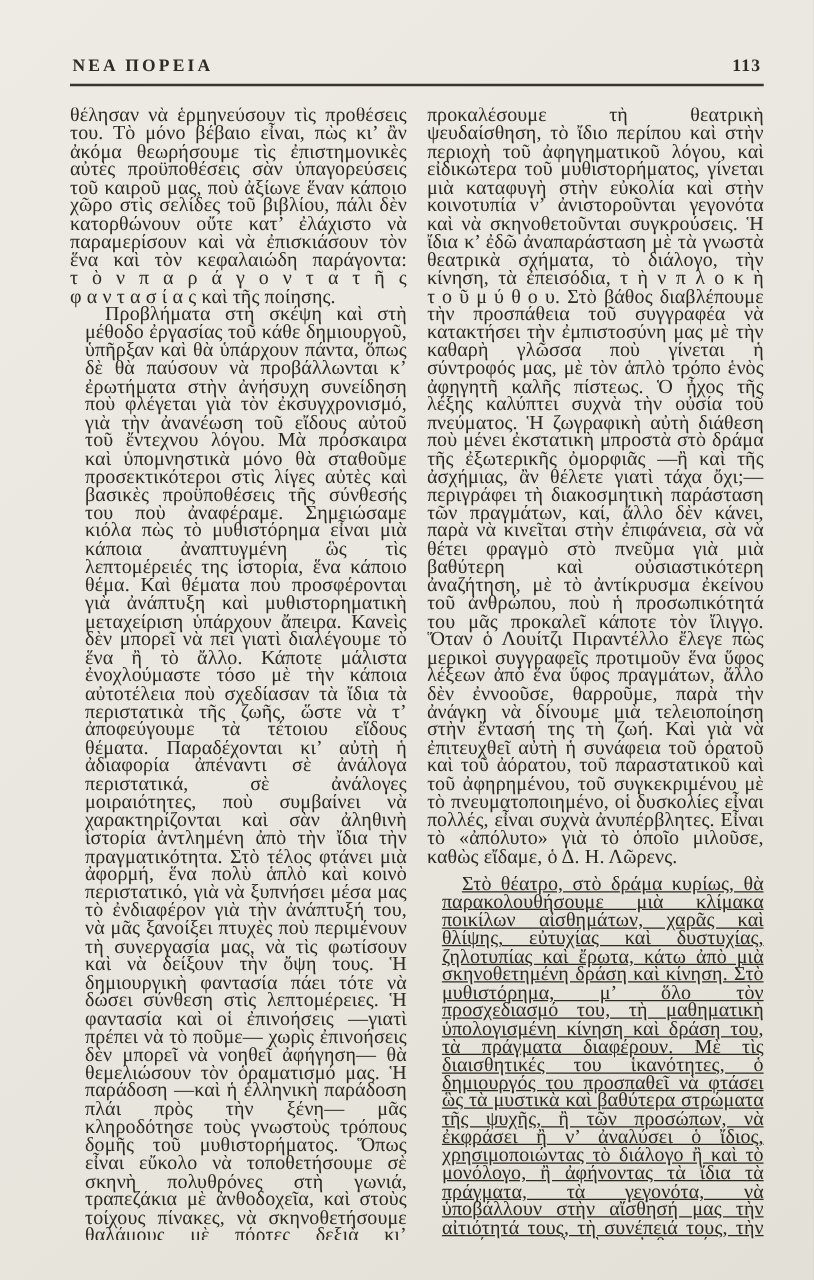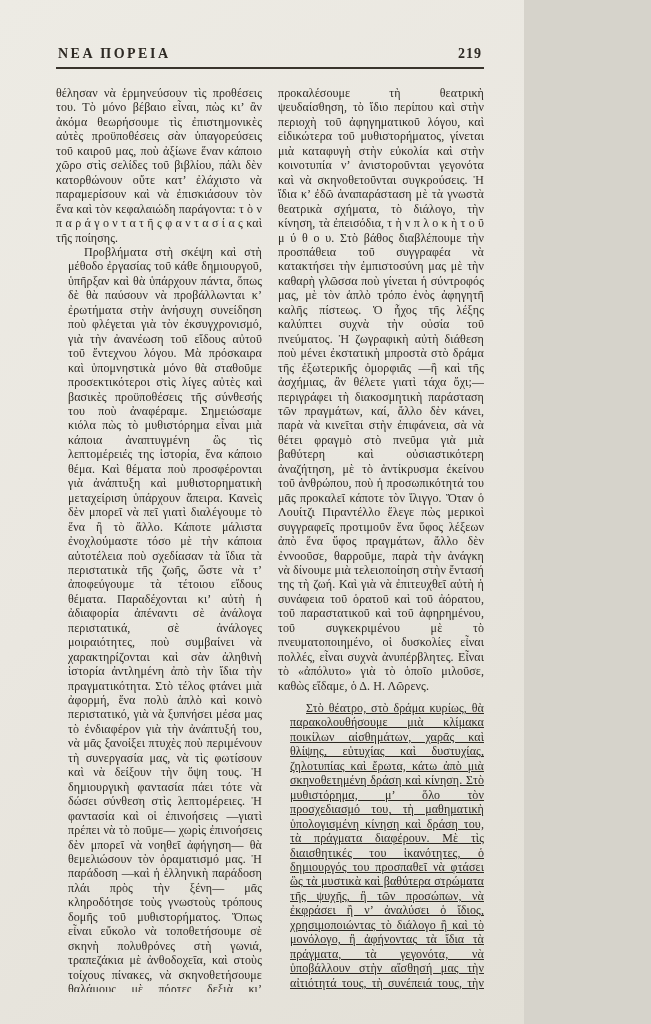--- a/index.html
+++ b/index.html
@@ -3,21 +3,21 @@
 <meta charset="utf-8">
 <style>
   html, body { margin: 0; padding: 0; }
   body {
     width: 651px; height: 1024px;
     background: #d6d3cb;
     overflow: hidden;
     font-family: "Liberation Serif", "DejaVu Serif", serif;
   }
   .page {
-    width: 524px; height: 1024px;
+    width: 651px; height: 1024px;
     box-sizing: border-box;
     background: linear-gradient(140deg, #edebe4 0%, #eae7e0 45%, #e3e0d7 100%);
     padding: 46px 40px 0 56px;
     color: #2c2822;
   }
   .page-header {
     display: flex;
     justify-content: space-between;
     align-items: baseline;
     padding: 0 2px;
@@ -44,37 +44,37 @@
     display: flex;
     gap: 16px;
     height: 906px;
     overflow: hidden;
   }
   .column {
     flex: 1 1 0;
     min-width: 0;
     overflow: hidden;
     text-align: justify;
-    font-size: 12px;
+    font-size: 16px;
     line-height: 14.45px;
     letter-spacing: 0.1px;
     color: #2c2822;
   }
   .para { margin: 0; }
   .para.indent { text-indent: 16px; margin-left: 12px; }
   .para.gap-above { margin-top: 8px; text-decoration: underline; }
 </style>
 </head>
 <body>
 
 <div class="page">
 
   <header class="page-header">
     <span class="journal-title">ΝΕΑ ΠΟΡΕΙΑ</span>
-    <span class="page-number">219</span>
+    <span class="page-number">113</span>
   </header>
 
   <div class="header-rule"></div>
 
   <main class="columns">
 
     <div class="column column-left">
       <p class="para">θέλησαν νὰ ἑρμηνεύσουν τὶς προθέσεις του. Τὸ μόνο βέβαιο εἶναι, πὼς κι’ ἂν ἀκόμα θεωρήσουμε τὶς ἐπιστημονικὲς αὐτὲς προϋποθέσεις σὰν ὑπαγορεύσεις τοῦ καιροῦ μας, ποὺ ἀξίωνε ἕναν κάποιο χῶρο στὶς σελίδες τοῦ βιβλίου, πάλι δὲν κατορθώνουν οὔτε κατ’ ἐλάχιστο νὰ παραμερίσουν καὶ νὰ ἐπισκιάσουν τὸν ἕνα καὶ τὸν κεφαλαιώδη παράγοντα: τ&nbsp;ὸ&nbsp;ν π&nbsp;α&nbsp;ρ&nbsp;ά&nbsp;γ&nbsp;ο&nbsp;ν&nbsp;τ&nbsp;α τ&nbsp;ῆ&nbsp;ς φ&nbsp;α&nbsp;ν&nbsp;τ&nbsp;α&nbsp;σ&nbsp;ί&nbsp;α&nbsp;ς καὶ τῆς ποίησης.</p>
       <p class="para indent">Προβλήματα στὴ σκέψη καὶ στὴ μέθοδο ἐργασίας τοῦ κάθε δημιουργοῦ, ὑπῆρξαν καὶ θὰ ὑπάρχουν πάντα, ὅπως δὲ θὰ παύσουν νὰ προβάλλωνται κ’ ἐρωτήματα στὴν ἀνήσυχη συνείδηση ποὺ φλέγεται γιὰ τὸν ἐκσυγχρονισμό, γιὰ τὴν ἀνανέωση τοῦ εἴδους αὐτοῦ τοῦ ἔντεχνου λόγου. Μὰ πρόσκαιρα καὶ ὑπομνηστικὰ μόνο θὰ σταθοῦμε προσεκτικότεροι στὶς λίγες αὐτὲς καὶ βασικὲς προϋποθέσεις τῆς σύνθεσής του ποὺ ἀναφέραμε. Σημειώσαμε κιόλα πὼς τὸ μυθιστόρημα εἶναι μιὰ κάποια ἀναπτυγμένη ὣς τὶς λεπτομέρειές της ἱστορία, ἕνα κάποιο θέμα. Καὶ θέματα ποὺ προσφέρονται γιὰ ἀνάπτυξη καὶ μυθιστορηματικὴ μεταχείριση ὑπάρχουν ἄπειρα. Κανεὶς δὲν μπορεῖ νὰ πεῖ γιατὶ διαλέγουμε τὸ ἕνα ἢ τὸ ἄλλο. Κάποτε μάλιστα ἐνοχλούμαστε τόσο μὲ τὴν κάποια αὐτοτέλεια ποὺ σχεδίασαν τὰ ἴδια τὰ περιστατικὰ τῆς ζωῆς, ὥστε νὰ τ’ ἀποφεύγουμε τὰ τέτοιου εἴδους θέματα. Παραδέχονται κι’ αὐτὴ ἡ ἀδιαφορία ἀπέναντι σὲ ἀνάλογα περιστατικά, σὲ ἀνάλογες μοιραιότητες, ποὺ συμβαίνει νὰ χαρακτηρίζονται καὶ σὰν ἀληθινὴ ἱστορία ἀντλημένη ἀπὸ τὴν ἴδια τὴν πραγματικότητα. Στὸ τέλος φτάνει μιὰ ἀφορμή, ἕνα πολὺ ἁπλὸ καὶ κοινὸ περιστατικό, γιὰ νὰ ξυπνήσει μέσα μας τὸ ἐνδιαφέρον γιὰ τὴν ἀνάπτυξή του, νὰ μᾶς ξανοίξει πτυχὲς ποὺ περιμένουν τὴ συνεργασία μας, νὰ τὶς φωτίσουν καὶ νὰ δείξουν τὴν ὄψη τους. Ἡ δημιουργικὴ φαντασία πάει τότε νὰ δώσει σύνθεση στὶς λεπτομέρειες. Ἡ φαντασία καὶ οἱ ἐπινοήσεις —γιατὶ πρέπει νὰ τὸ ποῦμε— χωρὶς ἐπινοήσεις δὲν μπορεῖ νὰ νοηθεῖ ἀφήγηση— θὰ θεμελιώσουν τὸν ὁραματισμό μας. Ἡ παράδοση —καὶ ἡ ἑλληνικὴ παράδοση πλάι πρὸς τὴν ξένη— μᾶς κληροδότησε τοὺς γνωστοὺς τρόπους δομῆς τοῦ μυθιστορήματος. Ὅπως εἶναι εὔκολο νὰ τοποθετήσουμε σὲ σκηνὴ πολυθρόνες στὴ γωνιά, τραπεζάκια μὲ ἀνθοδοχεῖα, καὶ στοὺς τοίχους πίνακες, νὰ σκηνοθετήσουμε θαλάμους μὲ πόρτες δεξιὰ κι’ ἀριστερά, νὰ μεταφέρουμε δηλαδὴ γνωστὲς καὶ καθιερωμένες συνθήκες τῆς ζωῆς, μὲ σαφῆ τὴν πρόθεση νὰ</p>
     </div>

